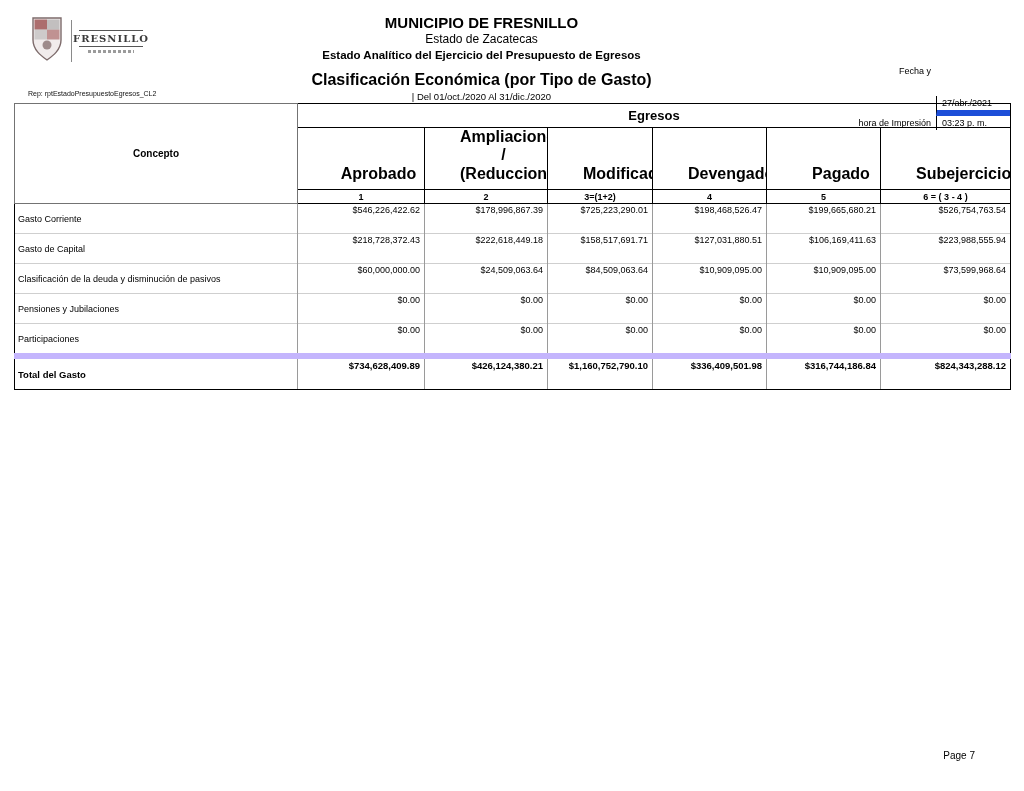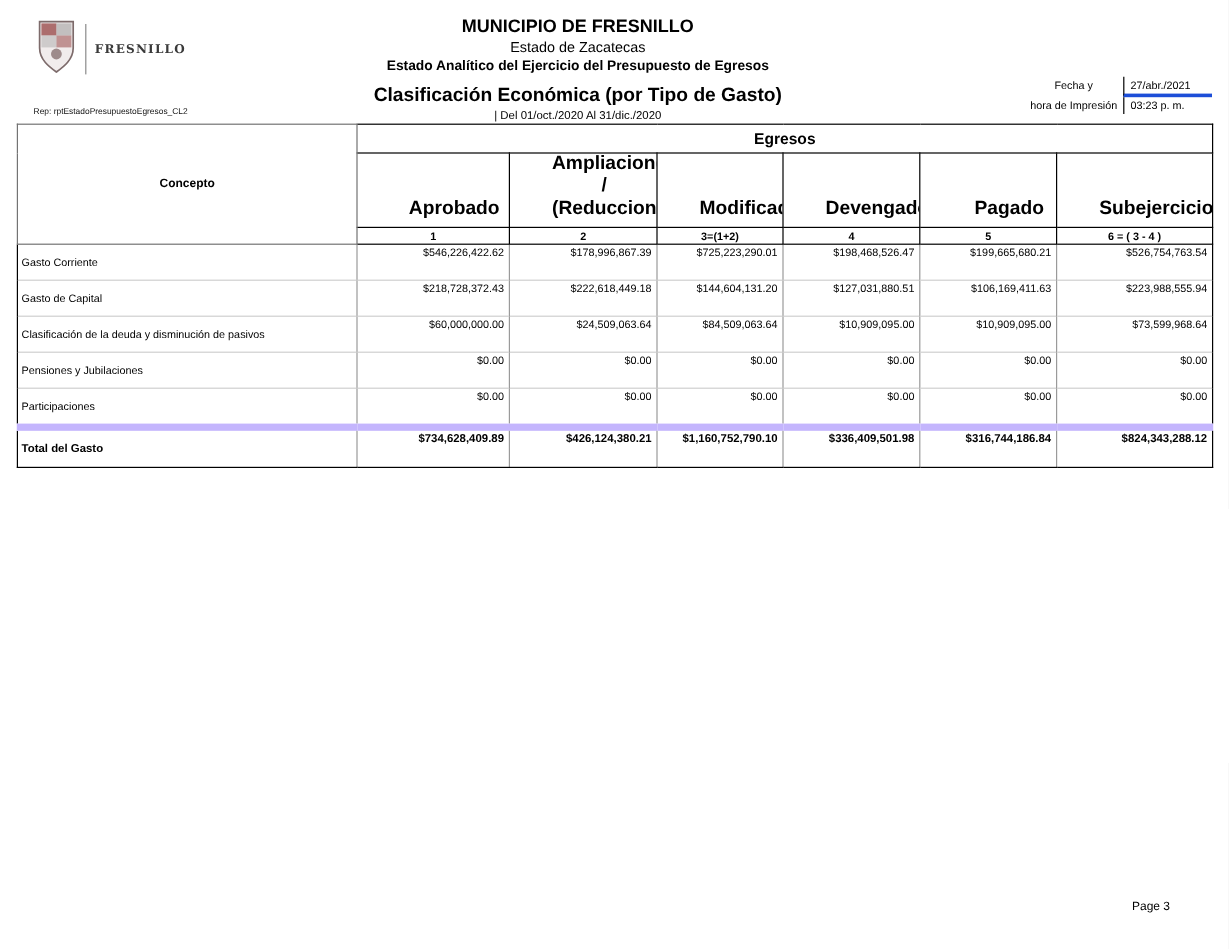--- a/index.html
+++ b/index.html
@@ -6,39 +6,39 @@
   html,body { background:#e9e9e9; }
   body { font-family:"Liberation Sans", sans-serif; color:#000; }
   .page {
     position:relative; width:1024px; height:791px; background:#fff;
     overflow:hidden; margin:0 auto;
   }
 
   
   .logo { position:absolute; left:30px; top:16px; height:50px; display:flex; align-items:center; gap:7px; }
   .logo-divider { width:1px; height:42px; background:#8a8a8a; }
-  .logo-box { display:flex; align-items:center; width:64px; }
+  .logo-box { display:flex; flex-direction:column; align-items:center; width:64px; }
   .logo-rule { width:100%; height:1px; background:#555; margin:1px 0; }
   .logo-name { font-family:"DejaVu Serif", serif; font-size:10px; font-weight:bold; letter-spacing:1px; color:#3a3a3a; padding:1px 0; }
   .logo-sub { width:46px; height:3px; margin-top:2px;
     background:repeating-linear-gradient(90deg,#9b9b9b 0 3px, transparent 3px 5px); }
 
   
   .title-block { position:absolute; left:0; top:14px; width:935px; text-align:center;padding-left:28px; }
   .t1 { font-size:15px; font-weight:bold; }
   .t2 { font-size:12px; font-weight:normal; margin-top:1px; }
   .t3 { font-size:11.5px; font-weight:bold; margin-top:3px; }
   .t4 { font-size:16px; font-weight:bold; margin-top:10px; }
   .t5 { font-size:9.5px; margin-top:2px; }
 
   
   .print-info { position:absolute; right:14px; top:64px; font-size:9px; display:grid; grid-template-columns:auto 74px; }
-  .pi-label { text-align:center; padding:2px 5px 2px 0; }
+  .pi-label { text-align:right; padding:2px 5px 2px 0; }
   .pi-value { border-left:1px solid #000; padding:2px 0 2px 5px; }
-  .pi-value.first { border-bottom:3px solid #1d4ed8; }
+  .pi-value.first { border-bottom:6px solid #1d4ed8;margin-top:32px; }
 
   
   .rep-text { position:absolute; left:28px; top:90px; font-size:7px; color:#111; }
 
   
   table.report { position:absolute; left:14px; top:103px; width:996px; border-collapse:collapse; table-layout:fixed; }
   table.report th, table.report td { overflow:hidden; }
   th.egresos-h { border:1px solid #000; font-size:13px; font-weight:bold; text-align:center; height:24px; }
   th.concept-h { border:1px solid #737373; font-size:10px; font-weight:bold; text-align:center; vertical-align:middle; }
   th.col-h { border:1px solid #000; font-size:16px; font-weight:bold; text-align:center; vertical-align:bottom;
@@ -137,21 +137,21 @@
         <td class="val">$178,996,867.39</td>
         <td class="val">$725,223,290.01</td>
         <td class="val">$198,468,526.47</td>
         <td class="val">$199,665,680.21</td>
         <td class="val last">$526,754,763.54</td>
       </tr>
       <tr>
         <td class="concept">Gasto de Capital</td>
         <td class="val">$218,728,372.43</td>
         <td class="val">$222,618,449.18</td>
-        <td class="val">$144,604,131.20</td>
+        <td class="val">$158,517,691.71</td>
         <td class="val">$127,031,880.51</td>
         <td class="val">$106,169,411.63</td>
         <td class="val last">$223,988,555.94</td>
       </tr>
       <tr>
         <td class="concept">Clasificación de la deuda y disminución de pasivos</td>
         <td class="val">$60,000,000.00</td>
         <td class="val">$24,509,063.64</td>
         <td class="val">$84,509,063.64</td>
         <td class="val">$10,909,095.00</td>
@@ -182,15 +182,15 @@
         <td class="val">$734,628,409.89</td>
         <td class="val">$426,124,380.21</td>
         <td class="val">$1,160,752,790.10</td>
         <td class="val">$336,409,501.98</td>
         <td class="val">$316,744,186.84</td>
         <td class="val last">$824,343,288.12</td>
       </tr>
     </tbody>
   </table>
 
-  <div class="page-footer">Page 3</div>
+  <div class="page-footer">Page 7</div>
 
 </div>
 
 </body></html>

